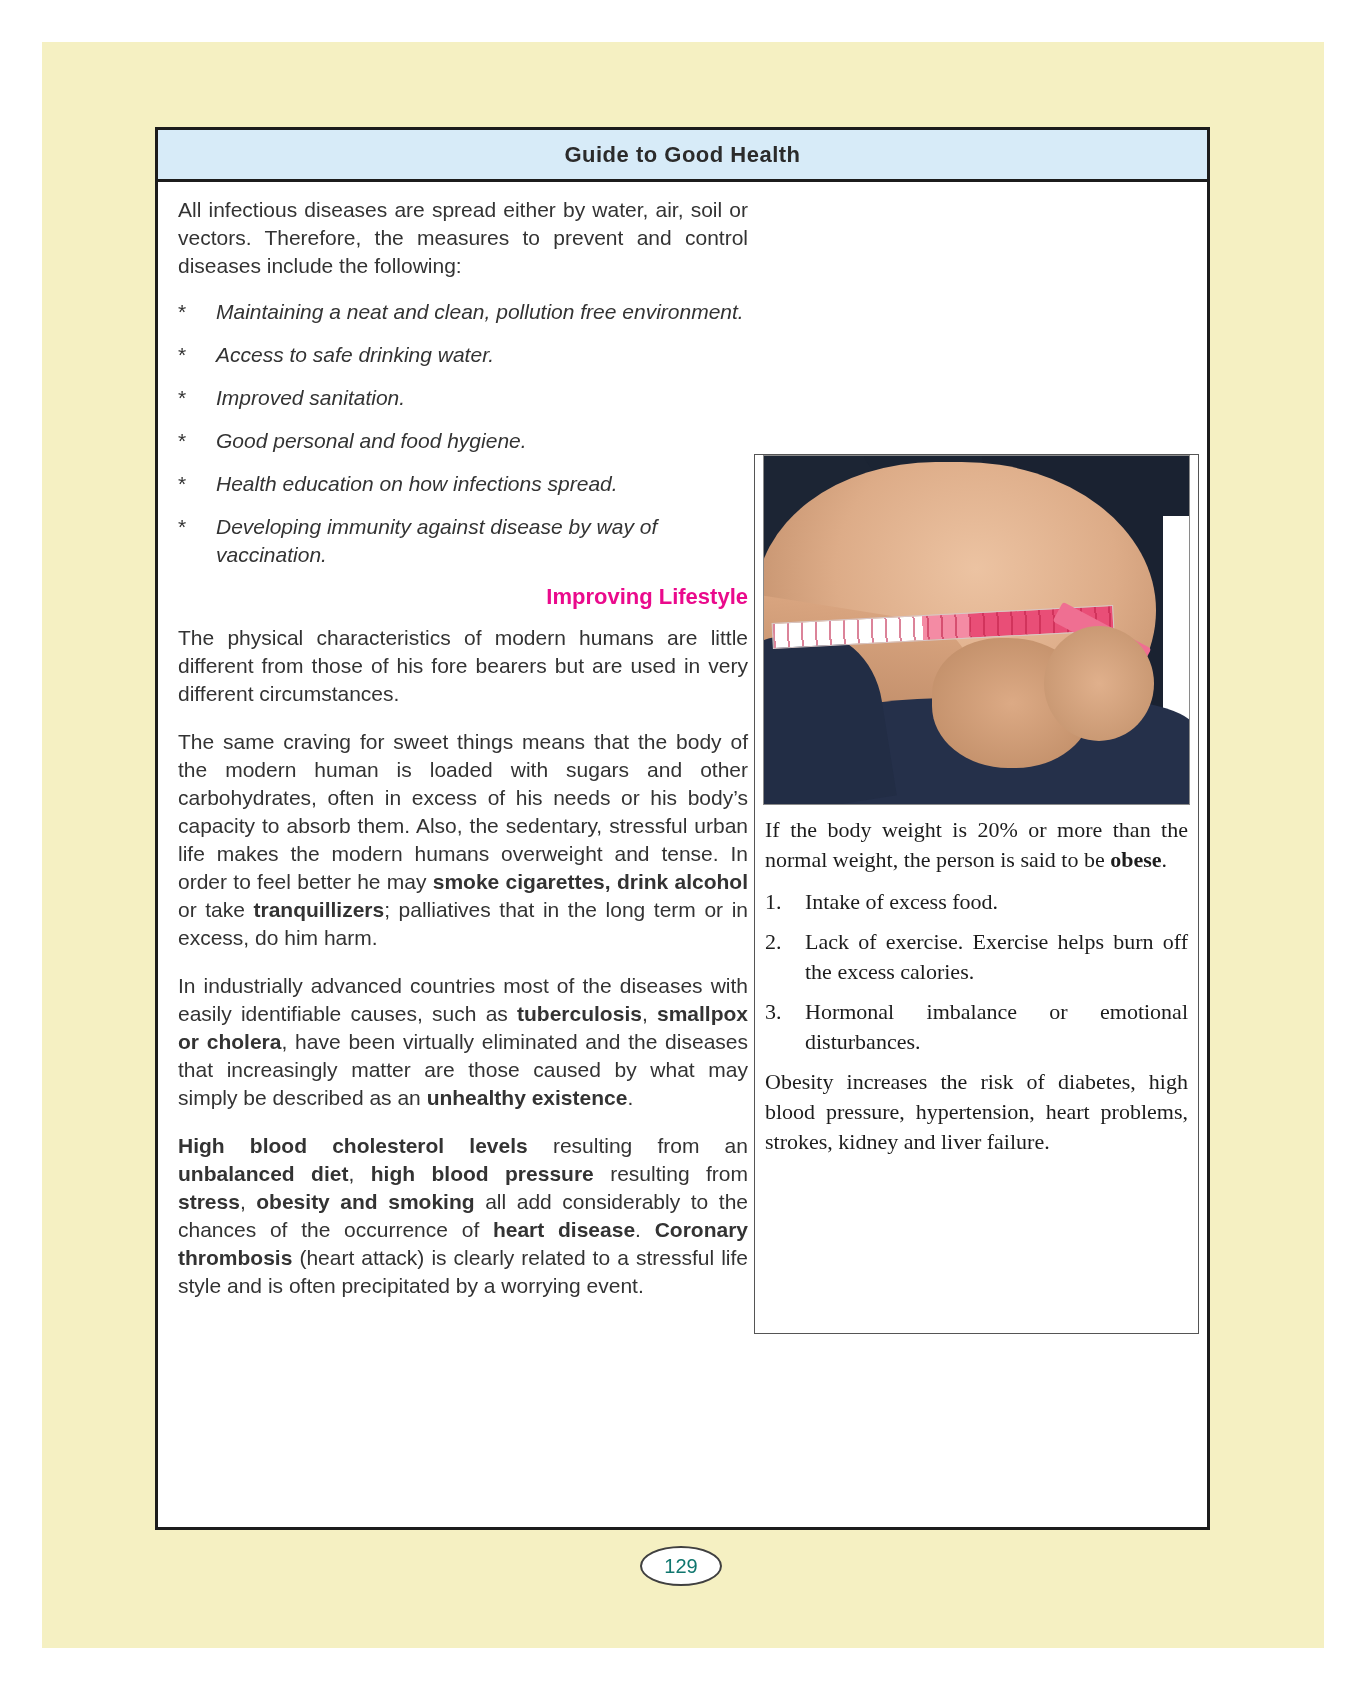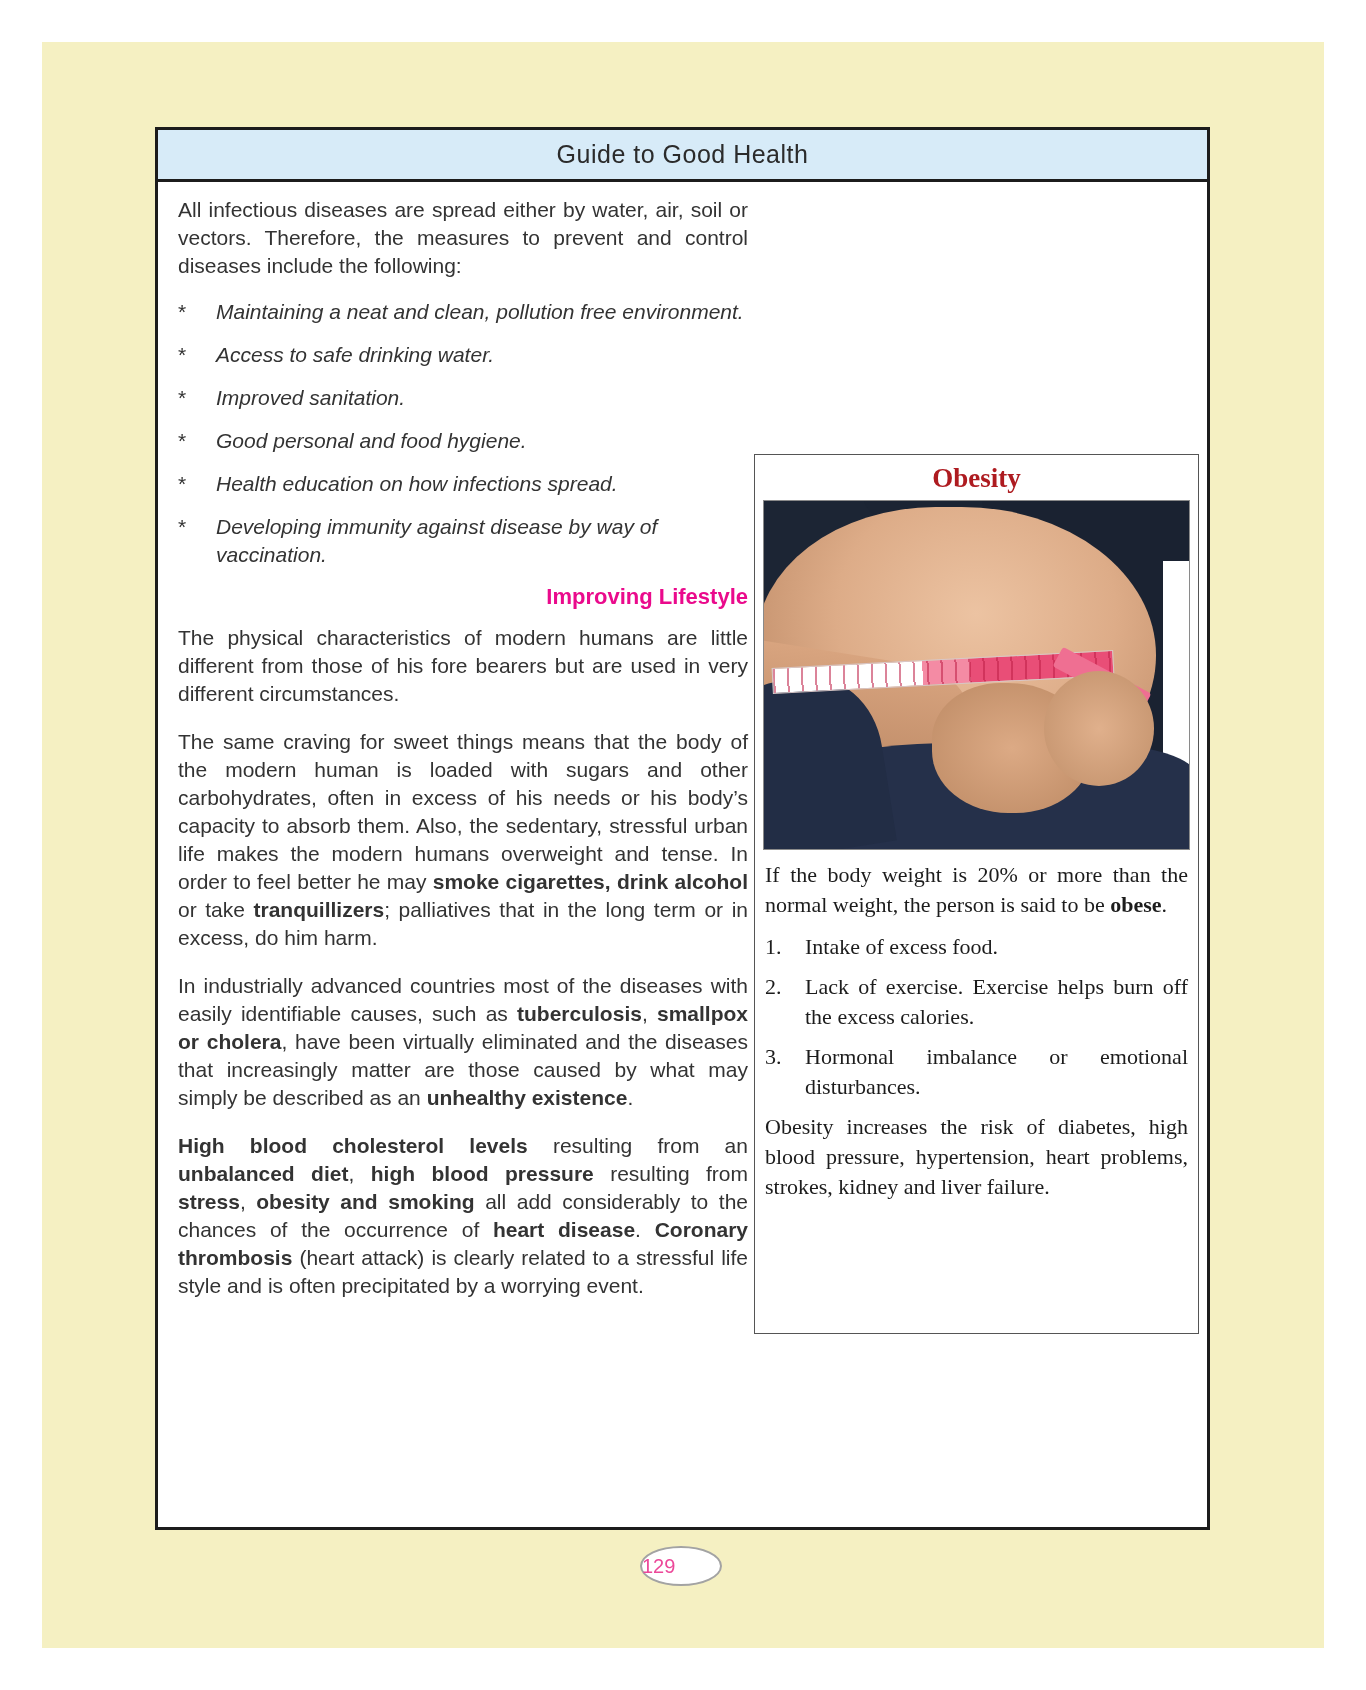--- a/index.html
+++ b/index.html
@@ -2,21 +2,21 @@
 <html><head>
 <meta charset="utf-8">
 <style>
   html,body{margin:0;padding:0;background:#ffffff;}
   .canvas{position:relative;width:1366px;height:1690px;background:#ffffff;overflow:hidden;
           font-family:"Liberation Sans",sans-serif;}
   .page{position:absolute;left:42px;top:42px;width:1282px;height:1606px;}
   .content-box{position:absolute;left:113px;top:85px;width:1049px;height:1397px;
                background:#ffffff;border:3px solid #1c1c1c;}
   .header{height:49px;border-bottom:3px solid #1c1c1c;display:flex;align-items:center;justify-content:center;}
-  .header span{font-size:25px;font-weight:normal;color:#2b2b2b;letter-spacing:.5px;}
+  .header span{font-size:22px;font-weight:bold;color:#2b2b2b;letter-spacing:.5px;}
   .left-col{position:absolute;left:20px;top:62px;width:570px;color:#333333;
             font-size:21px;line-height:28px;}
   .just{text-align:justify;}
   .intro{margin:4px 0 18px 0;}
   .bullet{display:flex;margin:0 0 15px 0;}
   .marker{width:38px;flex:0 0 38px;}
   .btext{flex:1;font-style:italic;}
   .magenta{margin:10px 0 14px 0;font-size:22px;line-height:26px;font-weight:bold;text-align:right;}
   .para{margin:0 0 20px 0;}
   .b{font-weight:bold;}
@@ -56,22 +56,22 @@
   .hand-b{left:280px;top:170px;width:110px;height:115px;border-radius:50%;
           background:radial-gradient(#e0b08c,#c1906a);}
   .jeans{left:-6px;bottom:-12px;width:440px;height:118px;background:#25304a;
          border-radius:45% 25% 0 0/55px 35px 0 0;}
   .jeans-left{left:-30px;bottom:-4px;width:150px;height:175px;background:#222d45;
               transform:rotate(-9deg);border-radius:35% 45% 0 0;}
   .jean-button{left:232px;bottom:58px;width:16px;height:16px;border-radius:50%;
                background:#8a6847;border:2px solid #5f452c;}
   
   .page-num{position:absolute;left:598px;top:1504px;width:78px;height:36px;border-radius:50%;
-            background:#ffffff;border:2px solid #a3a3a3;display:flex;align-items:center;justify-content:flex-start;
-            font-size:20px;color:#ec4899;}
+            background:#ffffff;border:2px solid #404040;display:flex;align-items:center;justify-content:center;
+            font-size:20px;color:#0f766e;}
 </style>
 </head>
 <body>
 
 <div class="canvas">
   <div class="page" style="background-color: rgb(245, 240, 194);">
 
     <div class="content-box">
 
       <div class="header" style="background-color: rgb(215, 235, 248);">
@@ -123,21 +123,20 @@
 
             <p class="para just"><span>The same craving for sweet things means that the body of the modern human is loaded with sugars and other carbohydrates, often in excess of his needs or his body’s capacity to absorb them. Also, the sedentary, stressful urban life makes the modern humans overweight and tense. In order to feel better he may </span><span class="b">smoke cigarettes, drink alcohol</span><span> or take </span><span class="b">tranquillizers</span><span>; palliatives that in the long term or in excess, do him harm.</span></p>
 
             <p class="para just"><span>In industrially advanced countries most of the diseases with easily identifiable causes, such as </span><span class="b">tuberculosis</span><span>, </span><span class="b">smallpox or cholera</span><span>, have been virtually eliminated and the diseases that increasingly matter are those caused by what may simply be described as an </span><span class="b">unhealthy existence</span><span>.</span></p>
 
             <p class="para just"><span class="b">High blood cholesterol levels</span><span> resulting from an </span><span class="b">unbalanced diet</span><span>, </span><span class="b">high blood pressure</span><span> resulting from </span><span class="b">stress</span><span>, </span><span class="b">obesity and smoking</span><span> all add considerably to the chances of the occurrence of </span><span class="b">heart disease</span><span>. </span><span class="b">Coronary thrombosis</span><span> (heart attack) is clearly related to a stressful life style and is often precipitated by a worrying event.</span></p>
           </div>
       </div>
 
       <div class="obesity-box">
-        <div class="ob-title" style="color: rgb(174, 27, 32);">Obesity</div>
 
         <div class="photo">
           <div class="shirt-left"></div>
           <div class="shirt-top"></div>
           <div class="shirt-right"></div>
           <div class="white-strip"></div>
           <div class="belly"></div>
           <div class="arm-left"></div>
           <div class="jeans"></div>
           <div class="jeans-left"></div>

